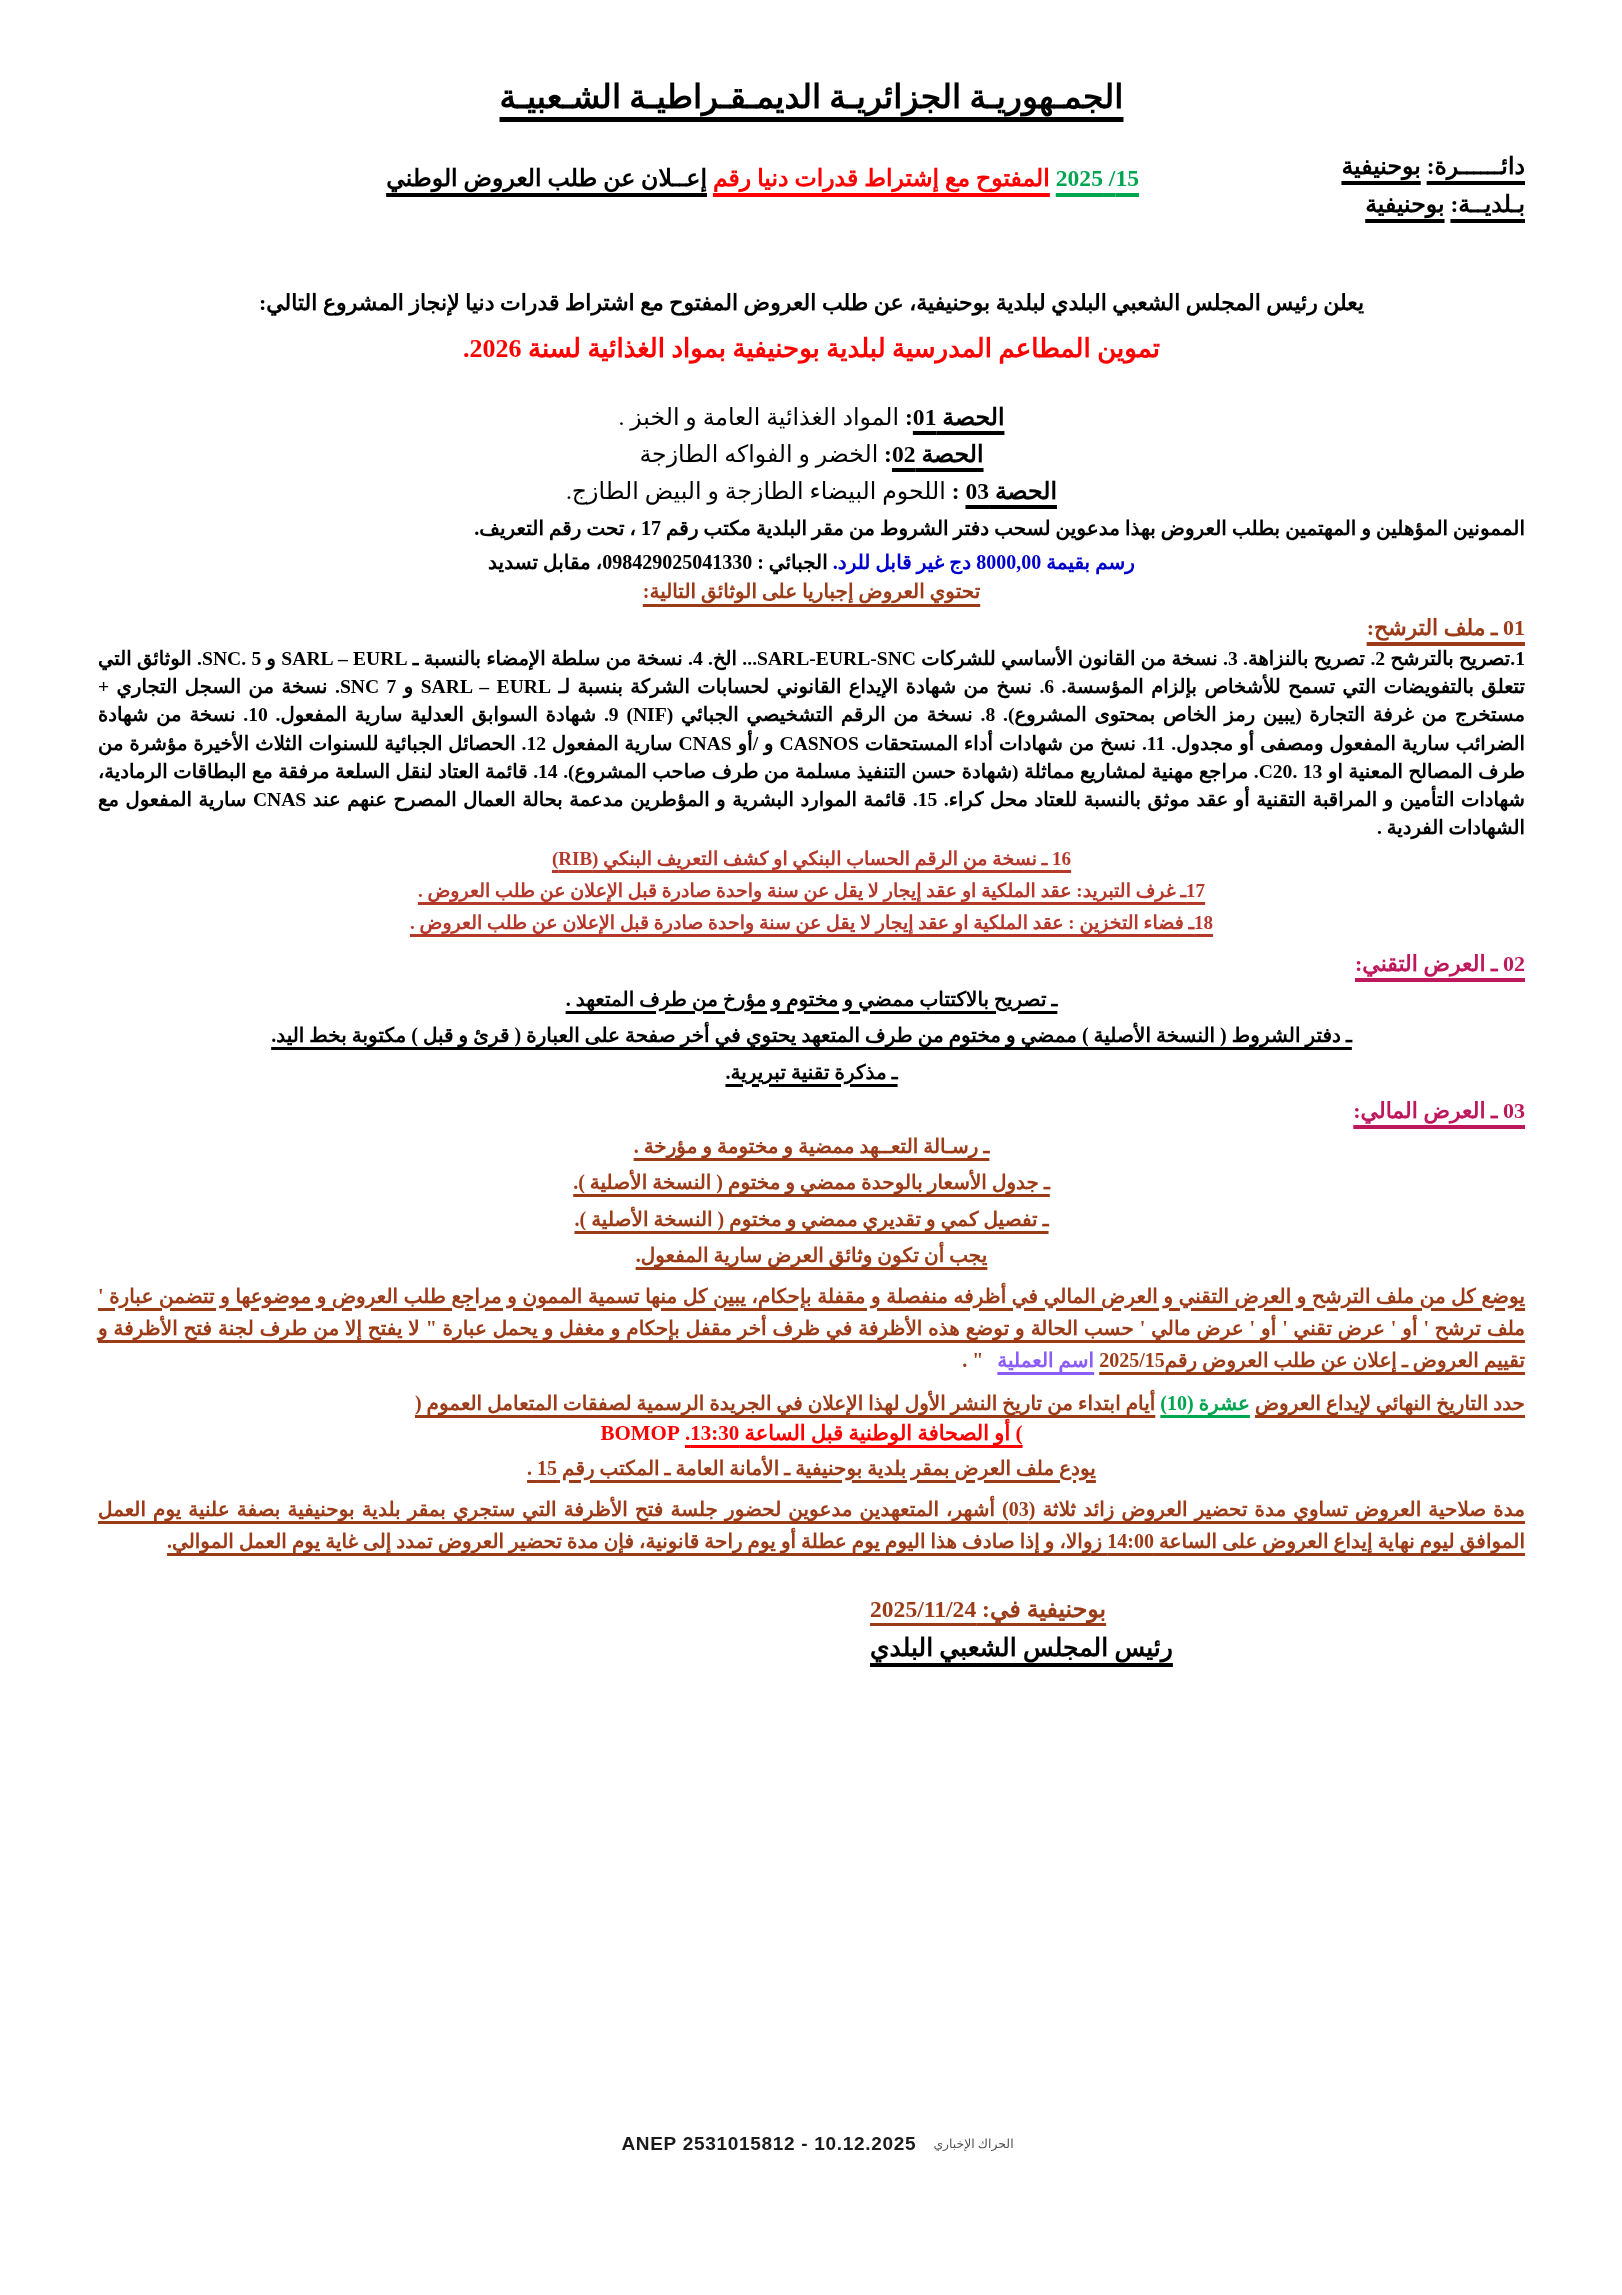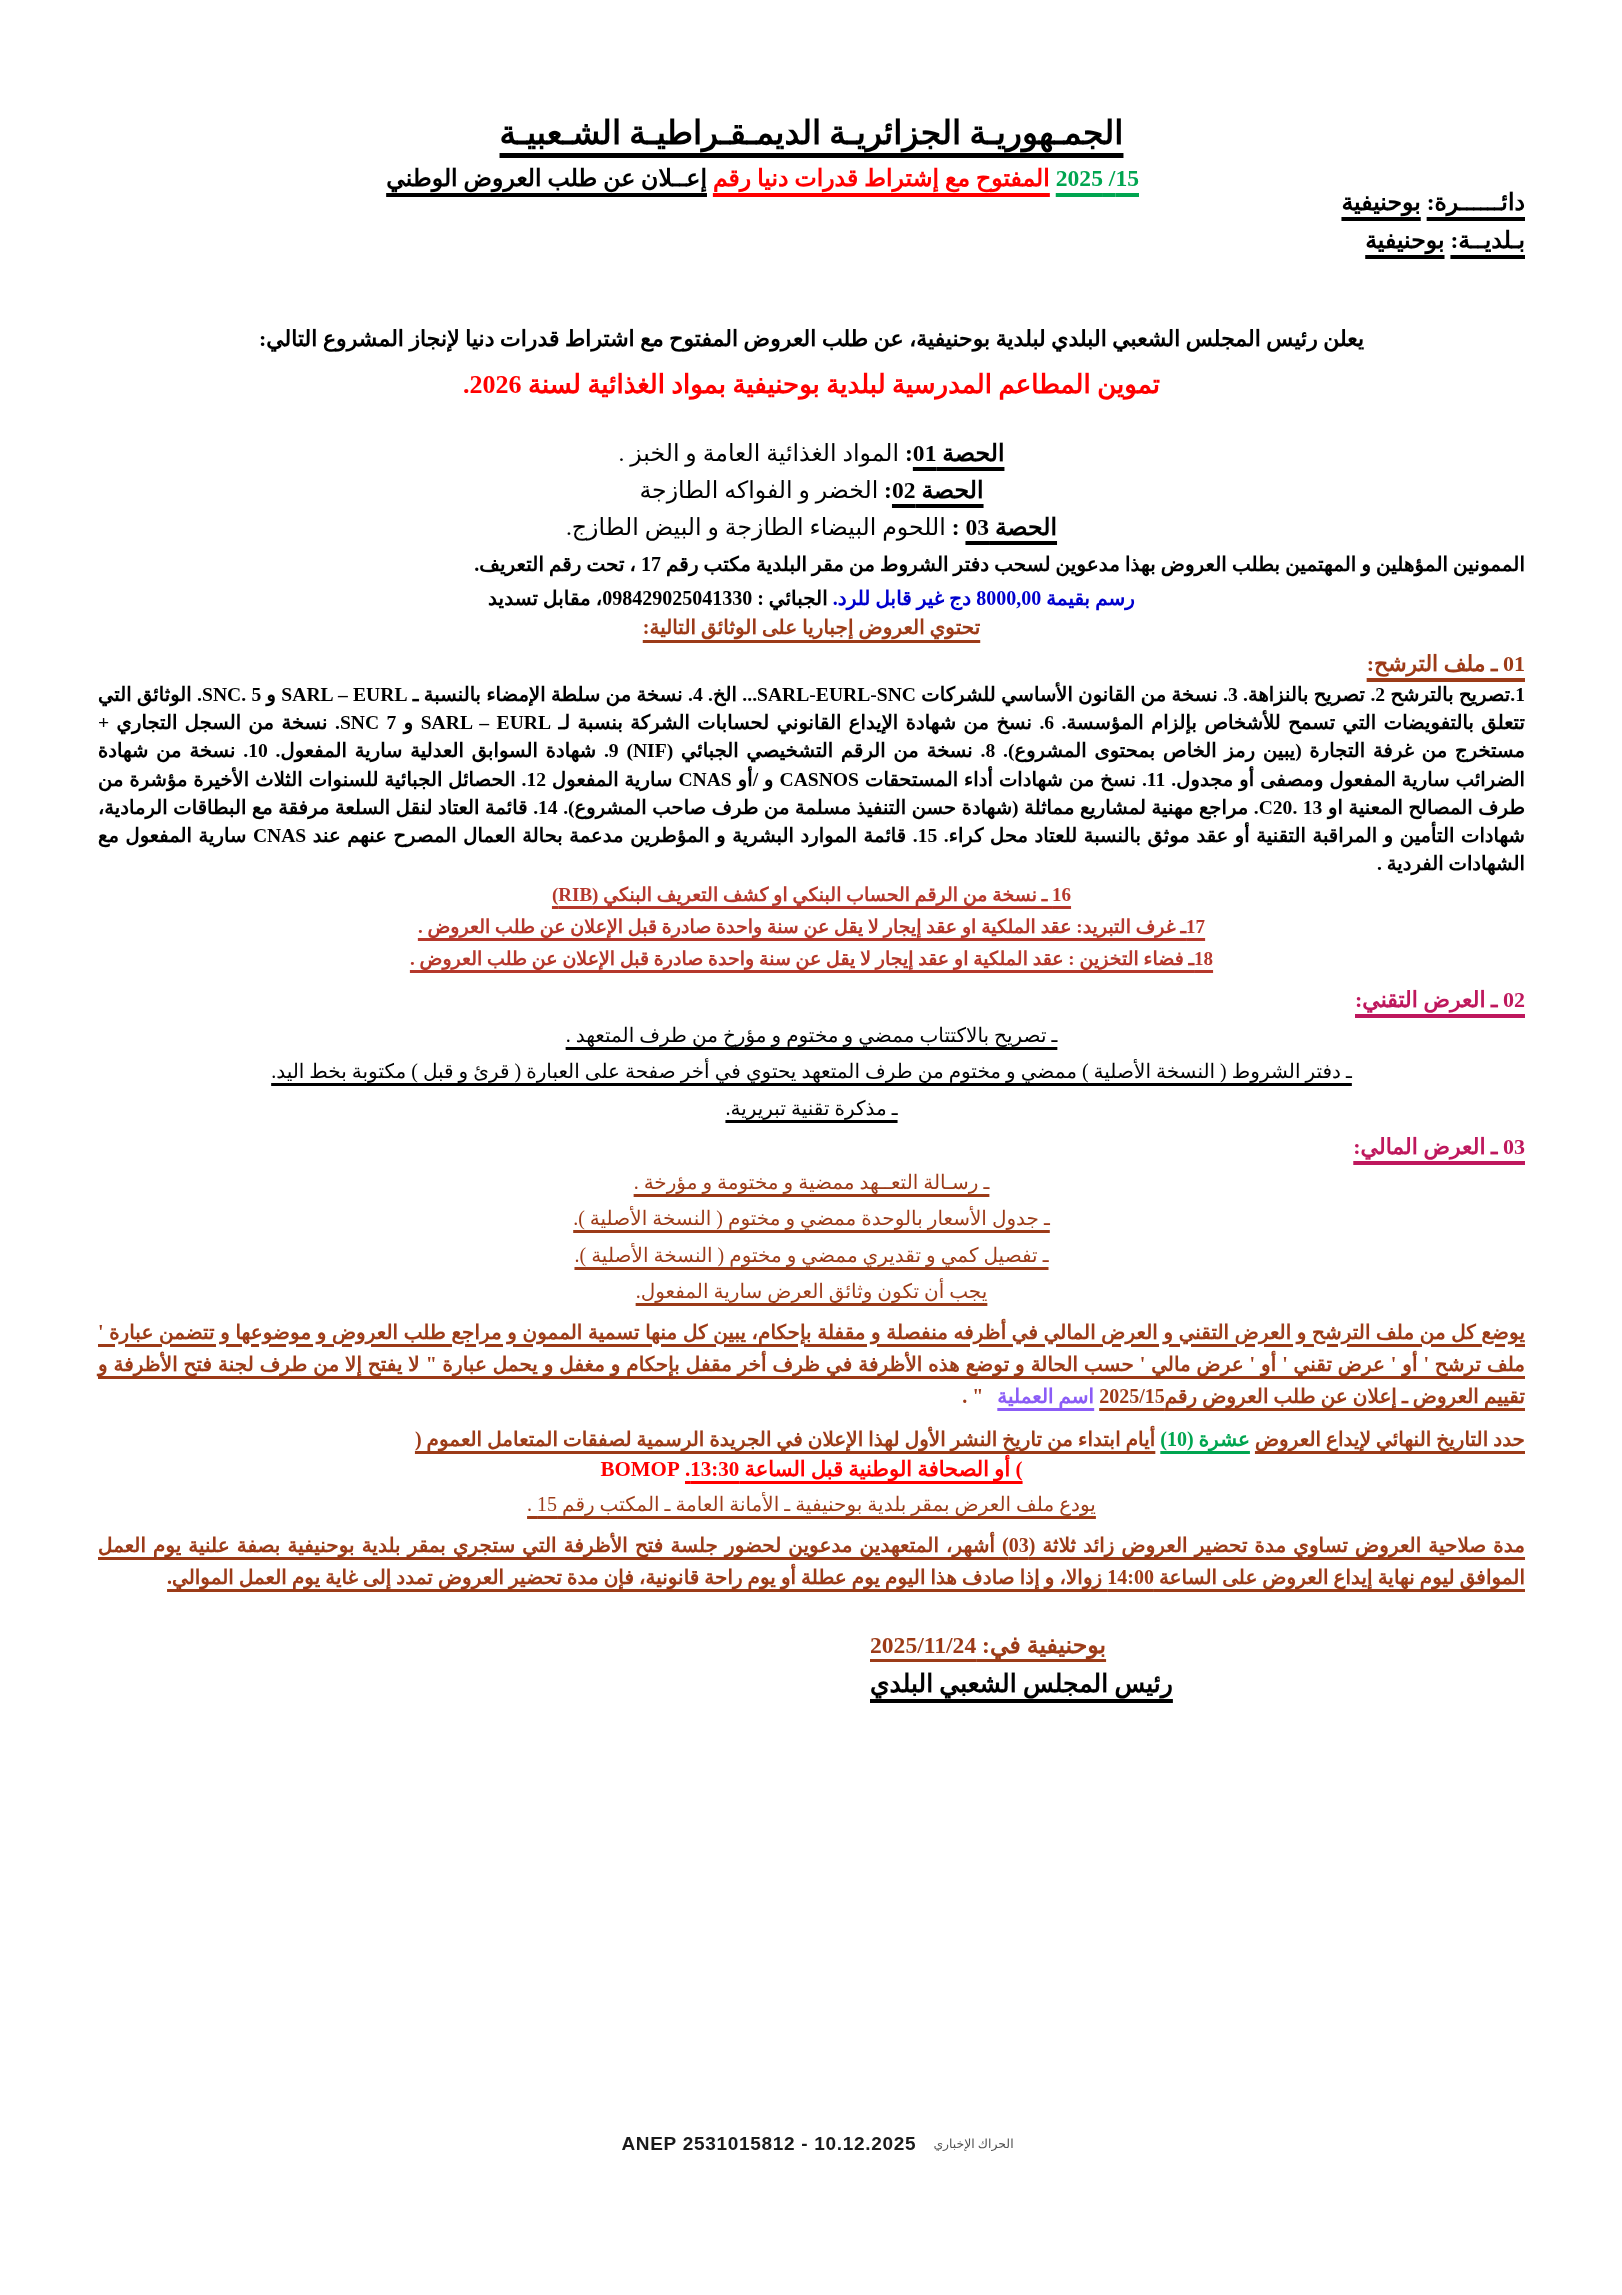--- a/index.html
+++ b/index.html
@@ -13,21 +13,21 @@
     font-family: "Liberation Serif", "DejaVu Serif", serif;
     color: #000000;
     position: relative;
     overflow: hidden;
   }
   .page {
     position: relative;
     width: 1623px;
     height: 2206px;
     box-sizing: border-box;
-    padding: 113px 98px 0 98px;
+    padding: 77px 98px 0 98px;
   }
   .ltr-num { direction: ltr; unicode-bidi: embed; display: inline-block; }
   .red    { color: #ff0000; }
   .green  { color: #00a550; }
   .blue   { color: #0000cd; }
   .black  { color: #000000; }
 
   
   .doc-title {
     font-size: 33px;
@@ -162,21 +162,21 @@
     margin: 0;
   }
   .red-items .un {
     text-decoration: underline;
     text-decoration-thickness: 2.6px;
     text-underline-offset: 4.6px;
   }
 
   .bullet {
     font-size: 20px;
-    font-weight: normal;
+    font-weight: bold;
     text-align: center;
     line-height: 1.5;
     margin: 6.5px 0 0 0;
   }
   .bullet.brownb { color: #9c3b18; }
   .bullet .un {
     text-decoration: underline;
     text-decoration-thickness: 3.3px;
     text-underline-offset: 5.2px;
   }

